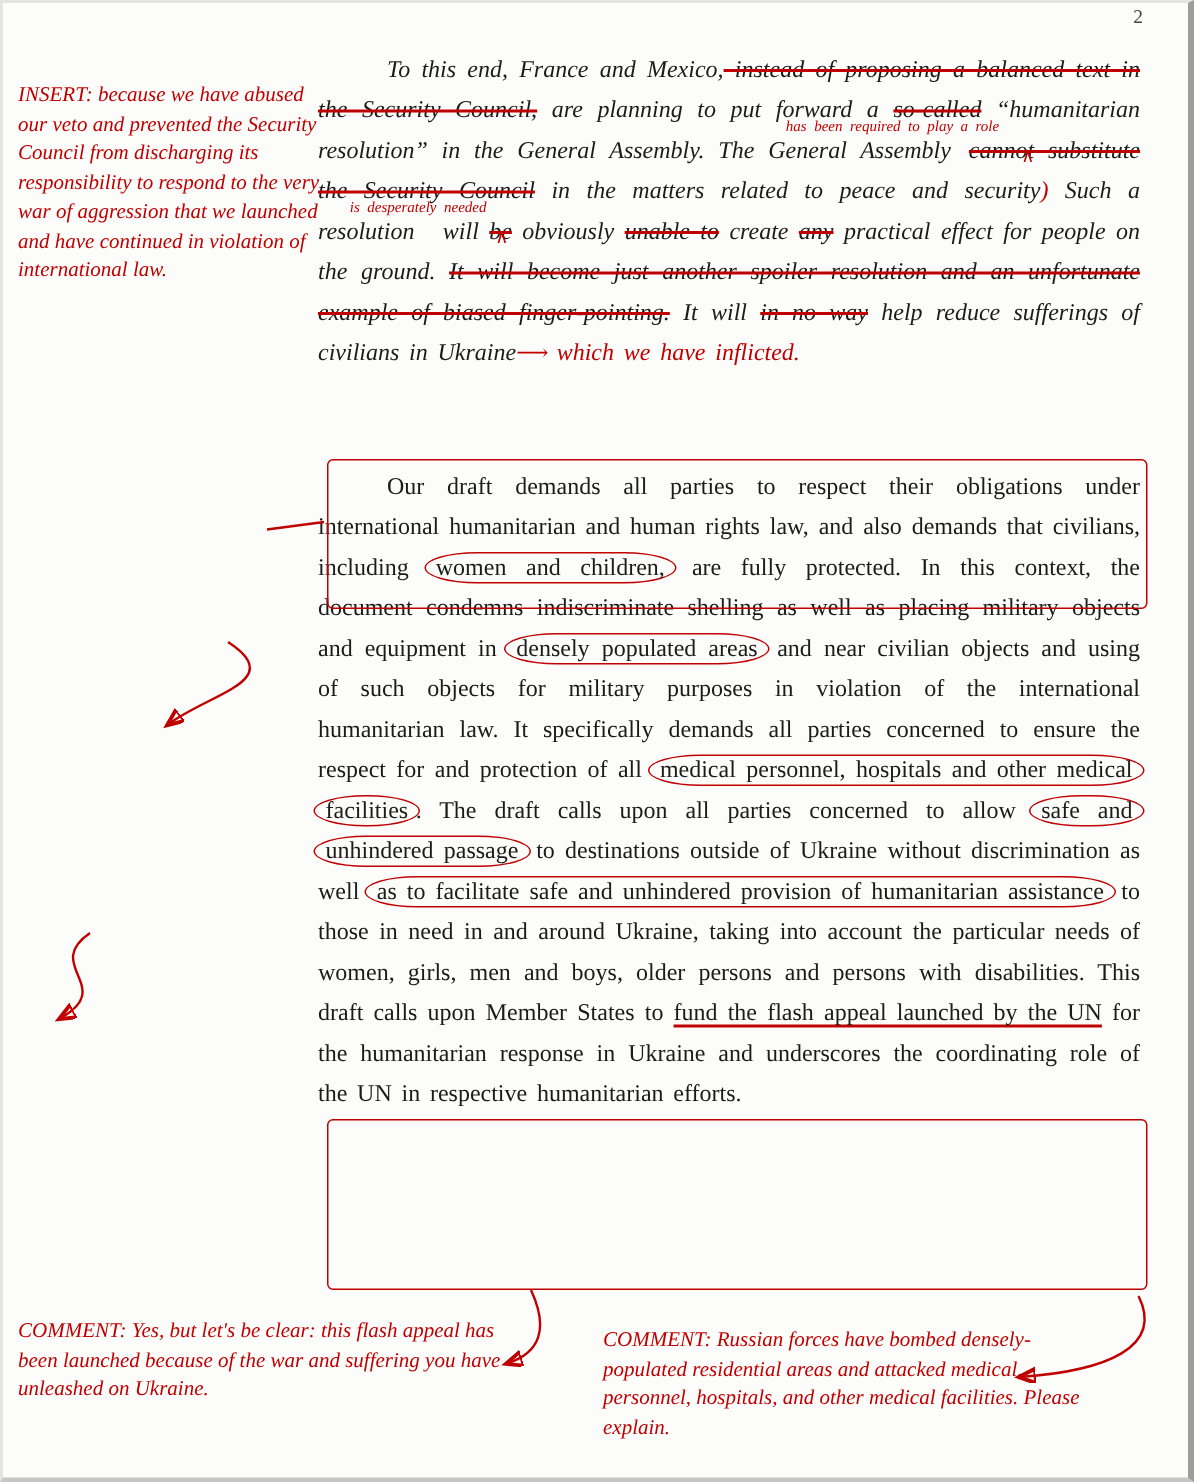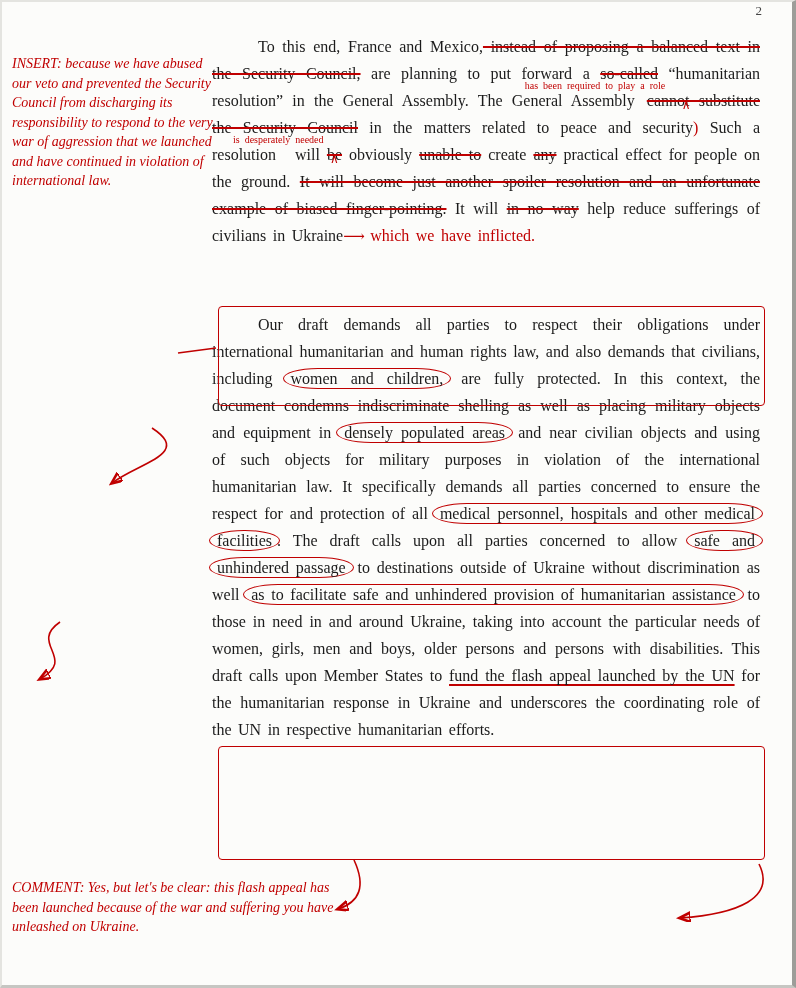--- a/index.html
+++ b/index.html
@@ -23,21 +23,21 @@
     font-size: 13px; color: #444;
   }
 
   .para {
     position: absolute; left: 210px; width: 548px;
     text-align: justify;
     font-size: 16px; line-height: 27px;
     color: var(--ink);
     word-spacing: 2.5px;
   }
-  .para1 { top: 31px; text-indent: 46px; }
+  .para1 { top: 31px; text-indent: 46px; font-style: italic; }
   .para2 { top: 309px; text-indent: 46px; }
 
   .seg-n { }
   .seg-s {
     text-decoration: line-through;
     text-decoration-color: var(--red);
     text-decoration-thickness: 1.6px;
   }
   .seg-r { color: var(--red); }
   .seg-arrow { color: var(--red); font-size: 15px; letter-spacing: -1px; }
@@ -107,20 +107,21 @@
   <div class="pagenum">2</div>
 
   <div class="para para1"><span class="seg-n">To this end, France and Mexico,</span><span class="seg-s"> instead of proposing a balanced text in the Security Council,</span><span class="seg-n"> are planning to put forward a </span><span class="seg-s">so-called</span><span class="seg-n"> “humanitarian resolution” in the General Assembly. The General Assembly</span><span class="seg-ins"><span class="above" style="left: -110px;">has been required to play a role</span><span class="caret">∧</span></span><span class="seg-s">cannot substitute the Security Council</span><span class="seg-n"> in the matters related to peace and security</span><span class="seg-r">)</span><span class="seg-n"> Such a resolution </span><span class="seg-ins"><span class="above" style="left: -50px;">is desperately needed</span><span class="caret">∧</span></span><span class="seg-n">will </span><span class="seg-s">be</span><span class="seg-n"> obviously </span><span class="seg-s">unable to</span><span class="seg-n"> create </span><span class="seg-s">any</span><span class="seg-n"> practical effect for people on the ground. </span><span class="seg-s">It will become just another spoiler resolution and an unfortunate example of biased finger-pointing.</span><span class="seg-n"> It will </span><span class="seg-s">in no way</span><span class="seg-n"> help reduce sufferings of civilians in Ukraine</span><span class="seg-arrow">⟶</span><span class="seg-r"> which we have inflicted.</span></div>
   <div class="para para2"><span class="seg-n">Our draft demands all parties to respect their obligations under international humanitarian and human rights law, and also demands that civilians, including </span><span class="seg-circ">women and children,</span><span class="seg-n"> are fully protected. In this context, the document condemns indiscriminate shelling as well as placing military objects and equipment in </span><span class="seg-circ">densely populated areas</span><span class="seg-n"> and near civilian objects and using of such objects for military purposes in violation of the international humanitarian law. It specifically demands all parties concerned to ensure the respect for and protection of all </span><span class="seg-circ">medical personnel, hospitals and other medical facilities</span><span class="seg-n">. The draft calls upon all parties concerned to allow </span><span class="seg-circ">safe and unhindered passage</span><span class="seg-n"> to destinations outside of Ukraine without discrimination as well </span><span class="seg-circ">as to facilitate safe and unhindered provision of humanitarian assistance</span><span class="seg-n"> to those in need in and around Ukraine, taking into account the particular needs of women, girls, men and boys, older persons and persons with disabilities. This draft calls upon Member States to </span><span class="seg-u">fund the flash appeal launched by the UN</span><span class="seg-n"> for the humanitarian response in Ukraine and underscores the coordinating role of the UN in respective humanitarian efforts.</span></div>
 
   <div class="redbox redbox1"></div>
   <div class="redbox redbox2"></div>
 
   <div class="mnote mnote1">INSERT: because we have abused our veto and prevented the Security Council from discharging its responsibility to respond to the very war of aggression that we launched and have continued in violation of international law.</div>
   <div class="mnote bnote1">COMMENT: Yes, but let's be clear: this flash appeal has been launched because of the war and suffering you have unleashed on Ukraine.</div>
+  <div class="mnote bnote2">COMMENT: Russian forces have bombed densely-populated residential areas and attacked medical, personnel, hospitals, and other medical facilities. Please explain.</div>
 
   <svg class="overlay" viewBox="0 0 796 988" xmlns="http://www.w3.org/2000/svg">
     <defs>
       <marker id="ah" markerWidth="9" markerHeight="8" refX="6.5" refY="3" orient="auto">
         <path d="M0,0 L7,3 L0,6 z" fill="#c00000" stroke="none"></path>
       </marker>
     </defs>
     <path d="M176,351 L214,346"></path>
     <path d="M150,426 C190,452 138,460 110,481" marker-end="url(#ah)"></path>
     <path d="M58,620 C26,642 76,656 38,677" marker-end="url(#ah)"></path>

